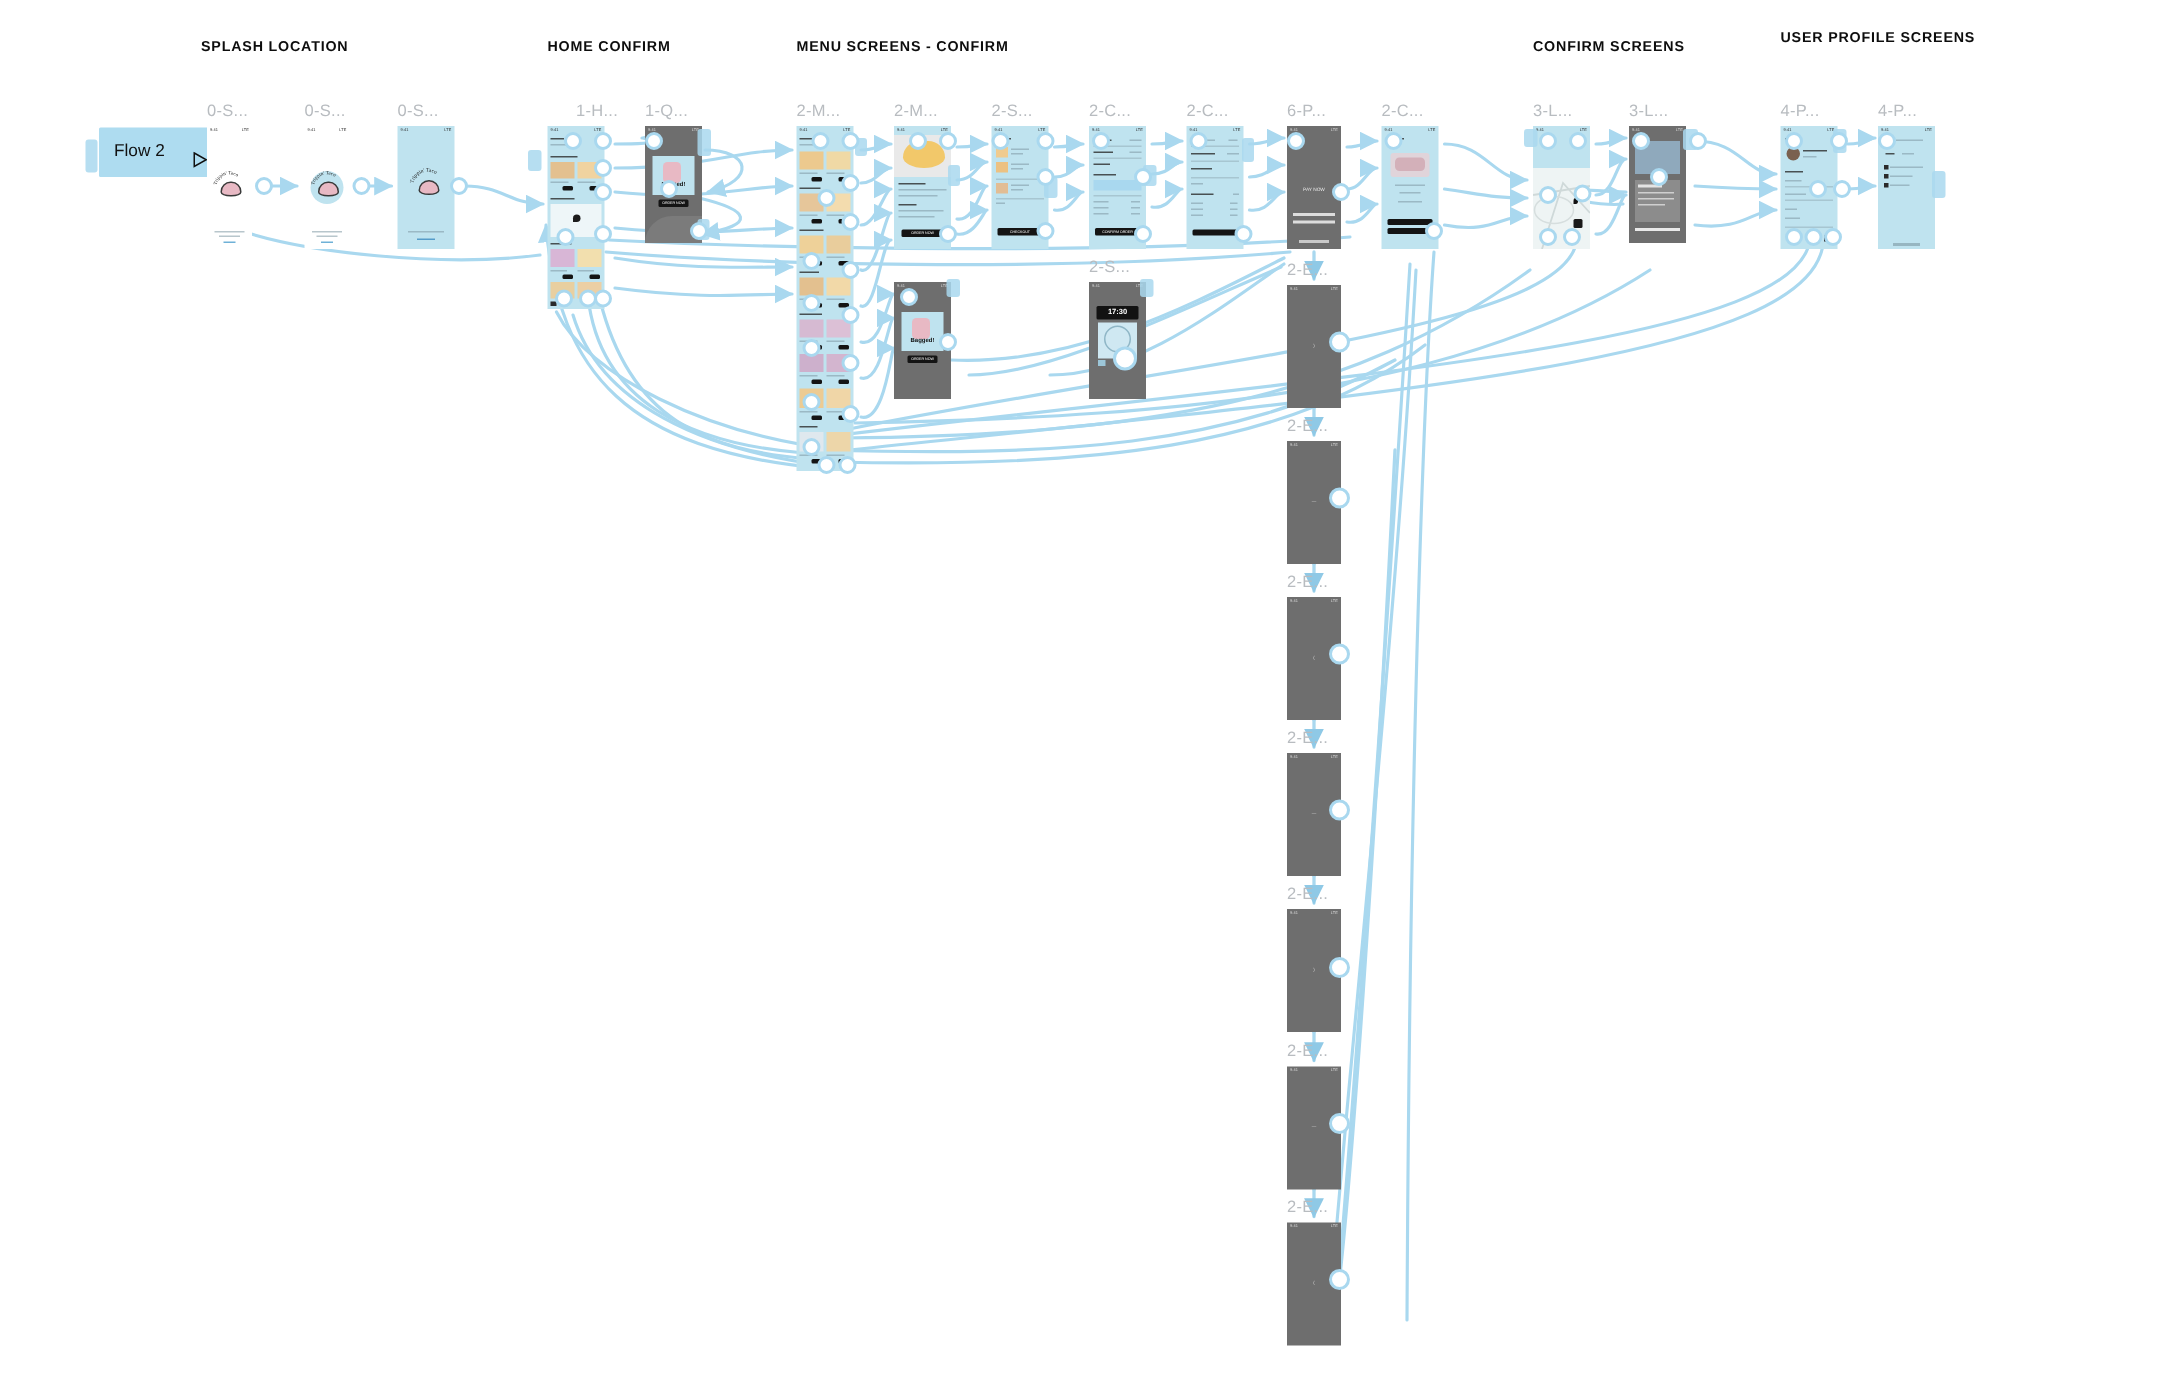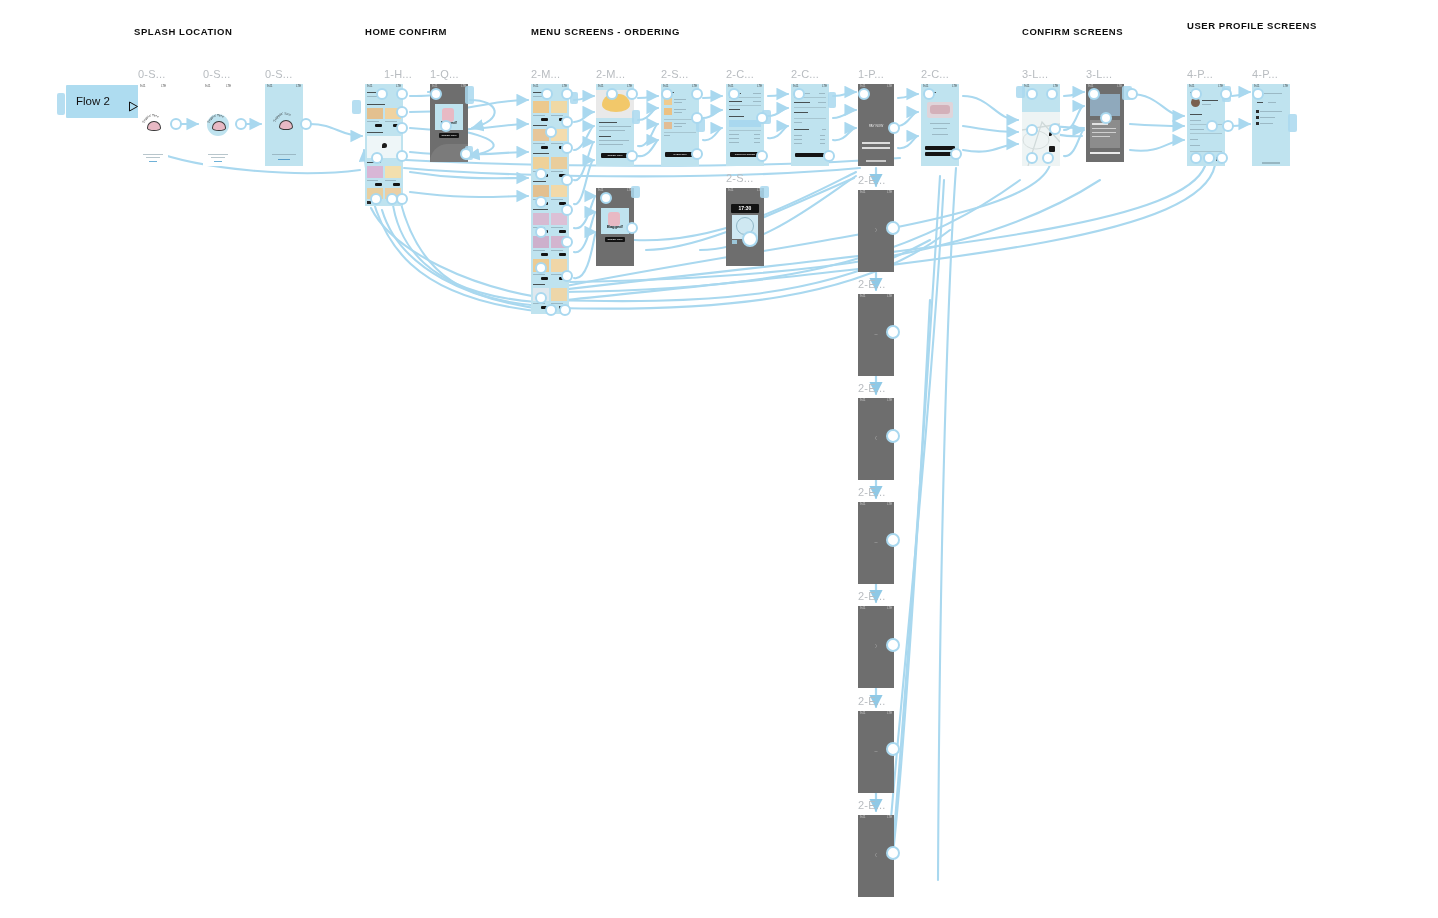--- a/index.html
+++ b/index.html
@@ -204,21 +204,21 @@
       <path d="M893,436 C890,458 880,466 876,480"></path>
       <path d="M893,540 C890,562 880,570 876,584"></path>
       <path d="M893,645 C890,666 880,674 876,688"></path>
       <path d="M893,749 C890,770 880,778 876,793"></path>
       <path d="M893,853 C900,790 915,600 930,300"></path>
     </g>
   </svg>
 
   <div class="section-title" style="left:134px;top:26px">SPLASH LOCATION</div>
   <div class="section-title" style="left:365px;top:26px">HOME CONFIRM</div>
-  <div class="section-title" style="left:531px;top:26px">MENU SCREENS - ORDERING</div>
+  <div class="section-title" style="left:531px;top:26px">MENU SCREENS - CONFIRM</div>
   <div class="section-title" style="left:1022px;top:26px">CONFIRM SCREENS</div>
   <div class="section-title" style="left:1187px;top:20px">USER PROFILE SCREENS</div>
 
   <div class="flow-badge" style="left:66px;top:85px;width:70px;height:22px">
     <span>Flow 2</span>
     <span class="play">
       <svg width="11" height="11" viewBox="0 0 11 11">
           <path d="M1.5,1 L9.5,5.5 L1.5,10 Z" fill="none" stroke="#111" stroke-width="1"></path>
         </svg>
     </span>
@@ -229,21 +229,21 @@
   <div class="frame-label" style="left:265px;top:68px">0-S...</div>
   <div class="frame-label" style="left:384px;top:68px">1-H...</div>
   <div class="frame-label" style="left:430px;top:68px">1-Q...</div>
   <div class="frame-label" style="left:531px;top:68px">2-M...</div>
   <div class="frame-label" style="left:596px;top:68px">2-M...</div>
   <div class="frame-label" style="left:596px;top:188px">2-Q...</div>
   <div class="frame-label" style="left:661px;top:68px">2-S...</div>
   <div class="frame-label" style="left:726px;top:68px">2-C...</div>
   <div class="frame-label" style="left:726px;top:172px">2-S...</div>
   <div class="frame-label" style="left:791px;top:68px">2-C...</div>
-  <div class="frame-label" style="left:858px;top:68px">1-P...</div>
+  <div class="frame-label" style="left:858px;top:68px">6-P...</div>
   <div class="frame-label" style="left:921px;top:68px">2-C...</div>
   <div class="frame-label" style="left:1022px;top:68px">3-L...</div>
   <div class="frame-label" style="left:1086px;top:68px">3-L...</div>
   <div class="frame-label" style="left:1187px;top:68px">4-P...</div>
   <div class="frame-label" style="left:1252px;top:68px">4-P...</div>
 
   <div class="frame-label" style="left:858px;top:174px">2-E...</div>
   <div class="frame-label" style="left:858px;top:278px">2-E...</div>
   <div class="frame-label" style="left:858px;top:382px">2-E...</div>
   <div class="frame-label" style="left:858px;top:486px">2-E...</div>

